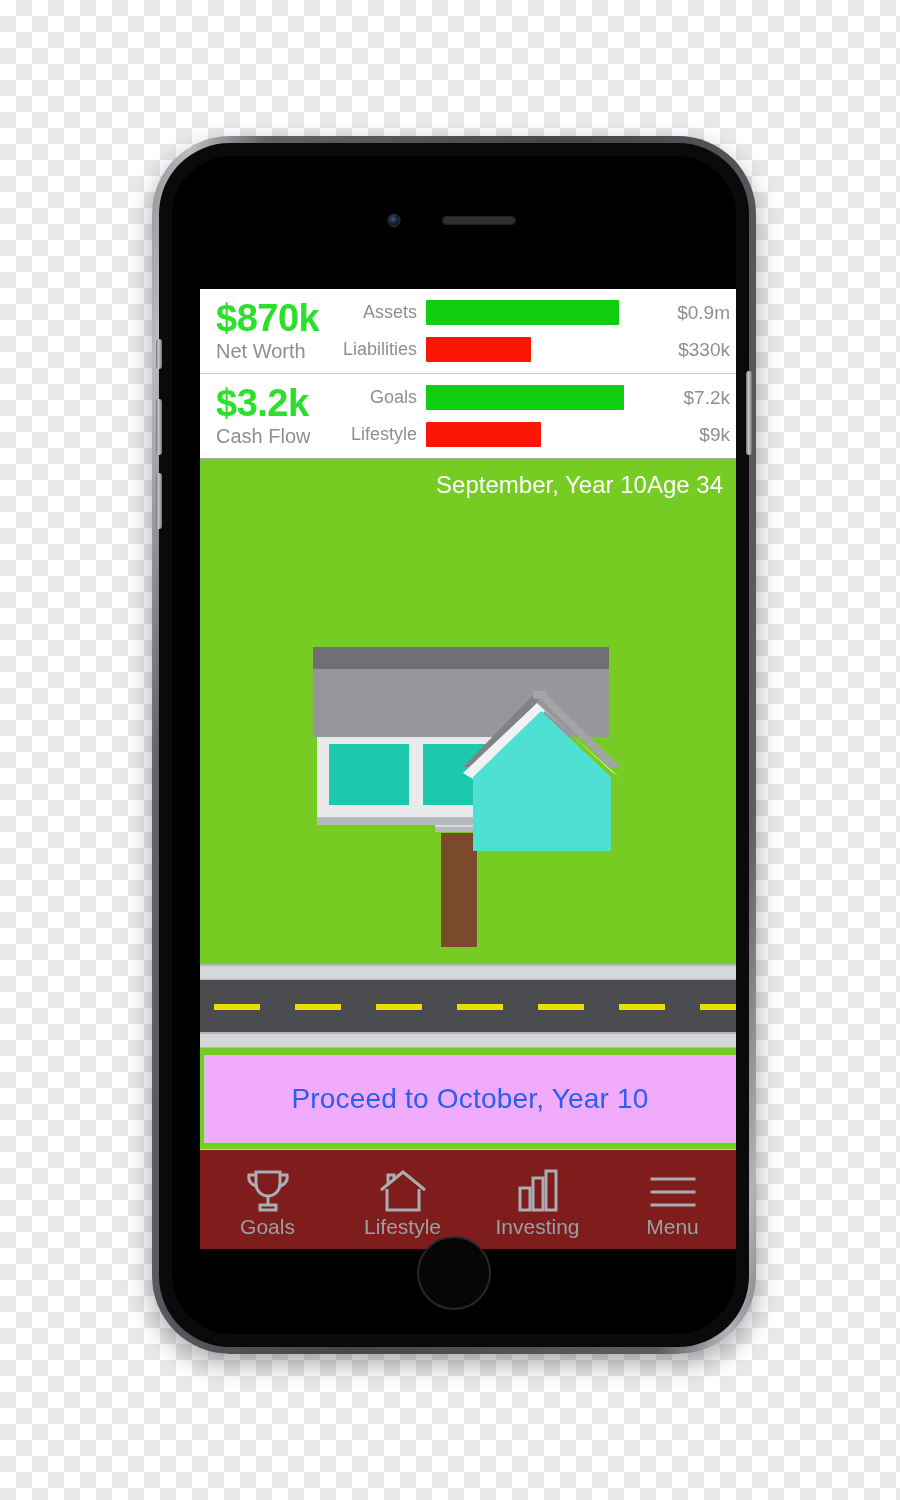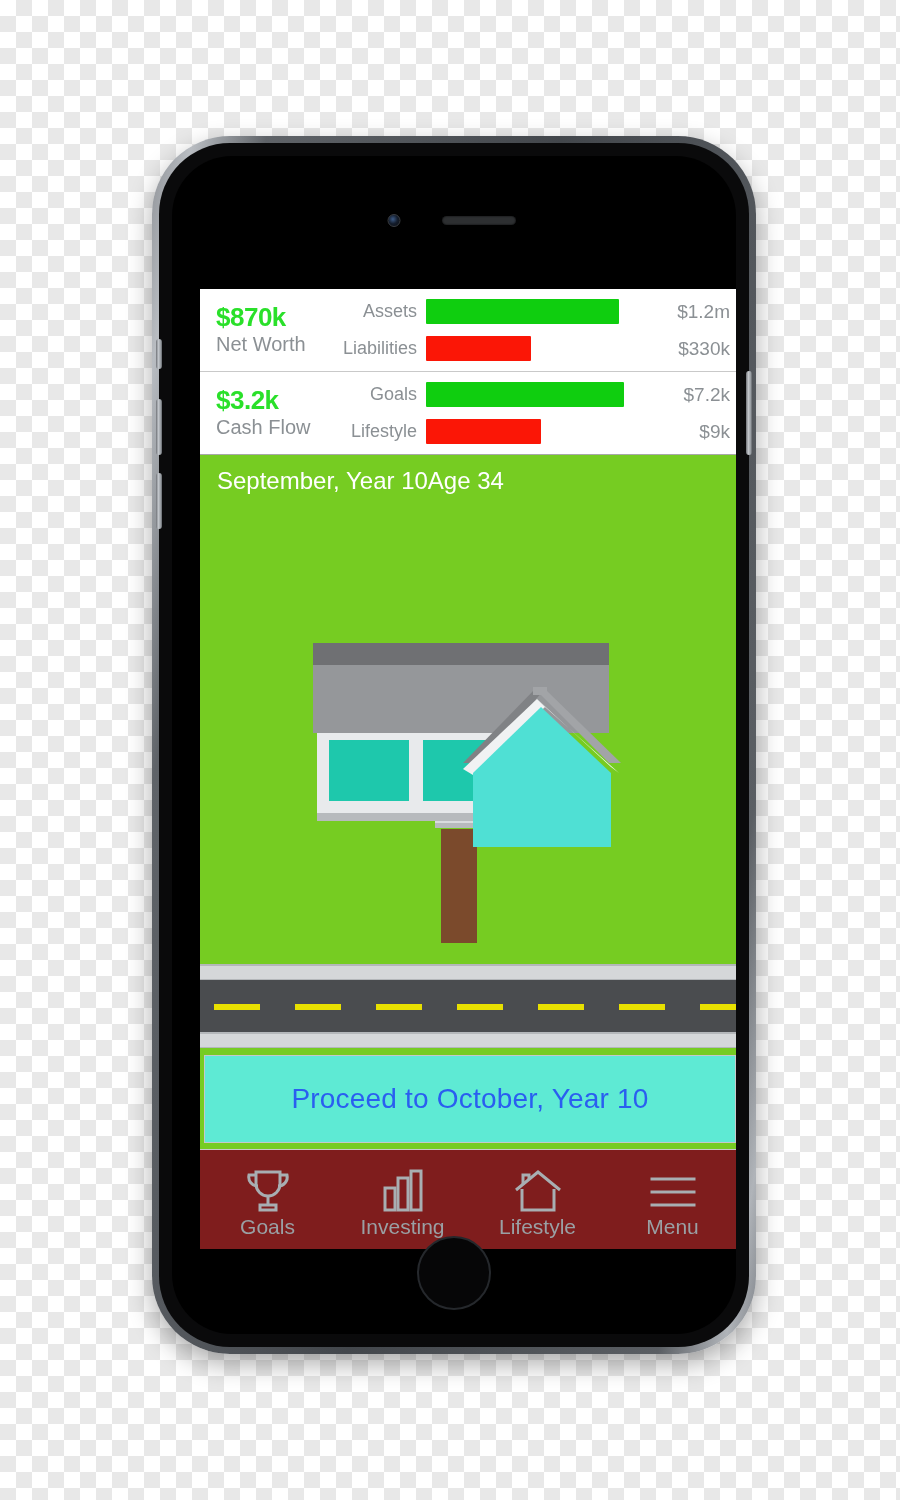--- a/index.html
+++ b/index.html
@@ -123,21 +123,21 @@
     background: #ffffff;
   }
   #summary-networth { border-bottom: 1px solid #c9c9c9; }
   #summary-cashflow { border-bottom: 1px solid #a8a8a8; }
 
   .summary-figure {
     width: 112px;
     flex: 0 0 112px;
   }
   .figure-amount {
-    font-size: 26px;
+    font-size: 38px;
     font-weight: bold;
     color: #2ae02a;
     line-height: 1.08;
     letter-spacing: -0.5px;
   }
   .figure-label {
     font-size: 20px;
     color: #8b9094;
     line-height: 1.25;
   }
@@ -185,21 +185,21 @@
     position: relative;
     flex: 1 1 auto;
     background: #76cc22;
     overflow: hidden;
   }
 
   #date-bar {
     position: relative;
     z-index: 3;
     display: flex;
-    justify-content: flex-start;
+    justify-content: flex-end;
     align-items: center;
     padding: 12px 17px 0 17px;
   }
   .date-text {
     font-size: 24px;
     color: #ffffff;
   }
 
   
   #house {
@@ -238,21 +238,21 @@
   }
 
   
   #proceed-zone {
     background: #76cc22;
     padding: 5px 4px 6px 4px;
   }
   #proceed-button {
     width: 100%;
     height: 88px;
-    background: #5eead4;
+    background: #f0abfc;
     border: 1px solid #c6c8ca;
     display: flex;
     align-items: center;
     justify-content: center;
     cursor: pointer;
   }
   #proceed-label {
     font-size: 28px;
     color: #2a5ef0;
     letter-spacing: 0.2px;
@@ -303,21 +303,21 @@
           <div class="summary-figure">
             <div class="figure-amount">$870k</div>
             <div class="figure-label">Net Worth</div>
           </div>
           <div class="summary-bars">
             <div class="bar-row">
               <div class="bar-name">Assets</div>
               <div class="bar-track">
                 <div class="bar-fill" style="width:79%;background:#0fce0f;"></div>
               </div>
-              <div class="bar-value">$1.2m</div>
+              <div class="bar-value">$0.9m</div>
             </div>
             <div class="bar-row">
               <div class="bar-name">Liabilities</div>
               <div class="bar-track">
                 <div class="bar-fill" style="width:43%;background:#fb1606;"></div>
               </div>
               <div class="bar-value">$330k</div>
             </div>
           </div>
         </div>
@@ -416,42 +416,42 @@
                   <path d="M25 28 v9"></path>
                   <path d="M17 37 h16 v5 h-16 z"></path>
                 </g>
               </svg>
             </div>
             <div class="tab-label">Goals</div>
           </div>
 
           <div class="tab-item">
             <div class="tab-icon">
+              <svg width="52" height="46" viewBox="0 0 52 46">
+                <g fill="none" stroke="#a8aeb2" stroke-width="3">
+                  <path d="M4 22 L26 4 L48 22"></path>
+                  <path d="M11 17 v-10 h6 v5"></path>
+                  <path d="M10 21 v21 h32 v-21"></path>
+                </g>
+              </svg>
+            </div>
+            <div class="tab-label">Lifestyle</div>
+          </div>
+
+          <div class="tab-item">
+            <div class="tab-icon">
               <svg width="50" height="46" viewBox="0 0 50 46">
                 <g fill="none" stroke="#a8aeb2" stroke-width="3">
                   <rect x="7" y="20" width="10" height="22"></rect>
                   <rect x="20" y="10" width="10" height="32"></rect>
                   <rect x="33" y="3" width="10" height="39"></rect>
                 </g>
               </svg>
             </div>
             <div class="tab-label">Investing</div>
-          </div>
-
-          <div class="tab-item">
-            <div class="tab-icon">
-              <svg width="52" height="46" viewBox="0 0 52 46">
-                <g fill="none" stroke="#a8aeb2" stroke-width="3">
-                  <path d="M4 22 L26 4 L48 22"></path>
-                  <path d="M11 17 v-10 h6 v5"></path>
-                  <path d="M10 21 v21 h32 v-21"></path>
-                </g>
-              </svg>
-            </div>
-            <div class="tab-label">Lifestyle</div>
           </div>
 
           <div class="tab-item">
             <div class="tab-icon">
               <svg width="52" height="46" viewBox="0 0 52 46">
                 <g stroke="#a8aeb2" stroke-width="3" stroke-linecap="square">
                   <line x1="5" y1="11" x2="47" y2="11"></line>
                   <line x1="5" y1="24" x2="47" y2="24"></line>
                   <line x1="5" y1="37" x2="47" y2="37"></line>
                 </g>

